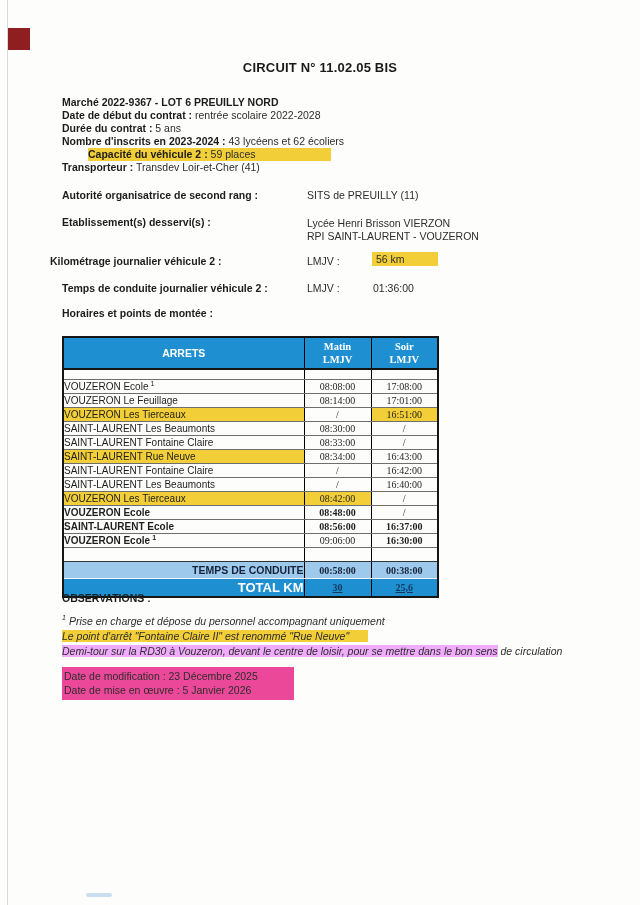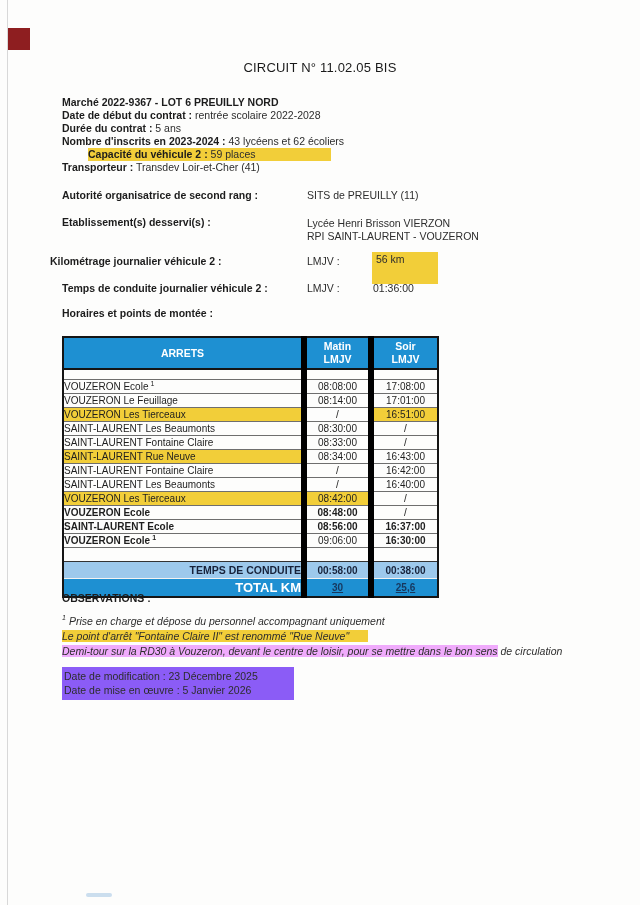--- a/index.html
+++ b/index.html
@@ -1,60 +1,60 @@
 <!DOCTYPE html>
 <html><head>
 <meta charset="utf-8">
 <style>
   html,body{margin:0;padding:0;background:#e8e8e8;}
   .page{position:relative;width:640px;height:905px;background:#fdfdfc;overflow:hidden;
         font-family:"Liberation Sans",sans-serif;color:#222;}
   .scan-edge{position:absolute;left:7px;top:0;width:1px;height:905px;background:#d8d8d8;}
   .red-square{position:absolute;left:8px;top:28px;width:22px;height:22px;background:#8E1E20;}
   .doc-title{position:absolute;top:60px;left:0;width:100%;text-align:center;
-             font-weight:normal;font-size:13px;color:#1a1a1a;letter-spacing:.2px;}
+             font-weight:bold;font-size:13px;color:#1a1a1a;letter-spacing:.2px;}
   .abs{position:absolute;font-size:10.5px;color:#2d2d2d;white-space:nowrap;}
   .b{font-weight:bold;color:#1c1c1c;}
   .info-block{position:absolute;left:62px;top:96px;font-size:10.5px;line-height:13px;color:#2d2d2d;}
   .hl-cap{display:inline-block;width:243px;background:#F2CE39;margin-left:26px;}
   .auth-l{left:62px;top:189px}.auth-v{left:307px;top:189px}
   .est-l{left:62px;top:216px}.est-v1{left:307px;top:217px}.est-v2{left:307px;top:230px}
   .km-l{left:50px;top:255px}.km-d{left:307px;top:255px}
-  .km-box{left:372px;top:252px;width:66px;height:32px;background:#F2CE39;padding:1px 15px 0 4px;box-sizing:border-box;}
+  .km-box{left:372px;top:252px;width:66px;height:14px;background:#F2CE39;padding:1px 15px 0 4px;box-sizing:border-box;}
   .tc-l{left:62px;top:282px}.tc-d{left:307px;top:282px}.tc-v{left:373px;top:282px}
   .sched-h{left:62px;top:307px}
   .table-wrap{position:absolute;left:62px;top:336px;}
   table.stops{border-collapse:collapse;table-layout:fixed;width:375px;
               font-size:10px;color:#1e1e1e;border:2px solid #151515;}
   table.stops td,table.stops th{padding:0;overflow:hidden;white-space:nowrap;}
   col.c-stops{width:241px}col.c-m{width:67px}col.c-e{width:67px}
   tr.hrow th{background:#1E90D2;color:#fff;font-weight:bold;font-size:10.5px;
              height:30px;text-align:center;vertical-align:middle;border-bottom:2px solid #151515;line-height:13px;}
-  .colsep{border-left:6px solid #000000;}
+  .colsep{border-left:1px solid #000000;font-family:Liberation Serif, serif;}
   tr.sp1 td{height:9px;border-bottom:1px solid #6e6e6e;}
   tr.sp2 td{height:13px;border-bottom:1.5px solid #333;}
   tr.r td{height:13px;border-bottom:1px solid #6e6e6e;}
   td.stopc{text-align:left;padding-left:4px;}
   td.cc{text-align:center;}
   .y{background:#F2CE39;}
   .bd{font-weight:bold;}
   sup.fn{font-size:7px;margin-left:2px;}
   tr.trow td{height:16px;background:#9DC9EC;font-weight:bold;color:#17223a;border-bottom:1px solid #f2f2f2;}
   td.slabel{text-align:right;padding-right:3px;font-size:10.5px;}
   tr.krow td{height:17px;background:#1E90D2;font-weight:bold;}
   td.klabel{text-align:right;padding-right:3px;color:#fff;font-size:13px;}
   td.kval{text-align:center;color:#17375E;text-decoration:underline;}
   .obs-h{left:62px;top:592px}
   .fnote{left:62px;top:614px;font-style:italic;}
   .fnote sup{font-size:7px;margin-right:3px;}
   .note1{left:62px;top:630px;font-style:italic;}
   .note1 span{display:inline-block;width:306px;background:#F2CE39;}
   .note2{left:62px;top:645px;font-style:italic;}
   .note2 span{display:inline-block;width:436px;background:#f0abfc;}
-  .dates{position:absolute;left:62px;top:667px;width:230px;background:#8b5cf6;
+  .dates{position:absolute;left:62px;top:667px;width:230px;background:#ec4899;
          font-size:10.5px;line-height:14px;padding:2px 0 3px 2px;color:#2d2d2d;}
   .blue-smudge{position:absolute;left:86px;top:893px;width:26px;height:4px;
                background:#b9d3ea;border-radius:2px;opacity:.75;}
 </style>
 </head>
 <body>
 
 <div class="page">
   <div class="scan-edge"></div>
   <div class="red-square"></div>

